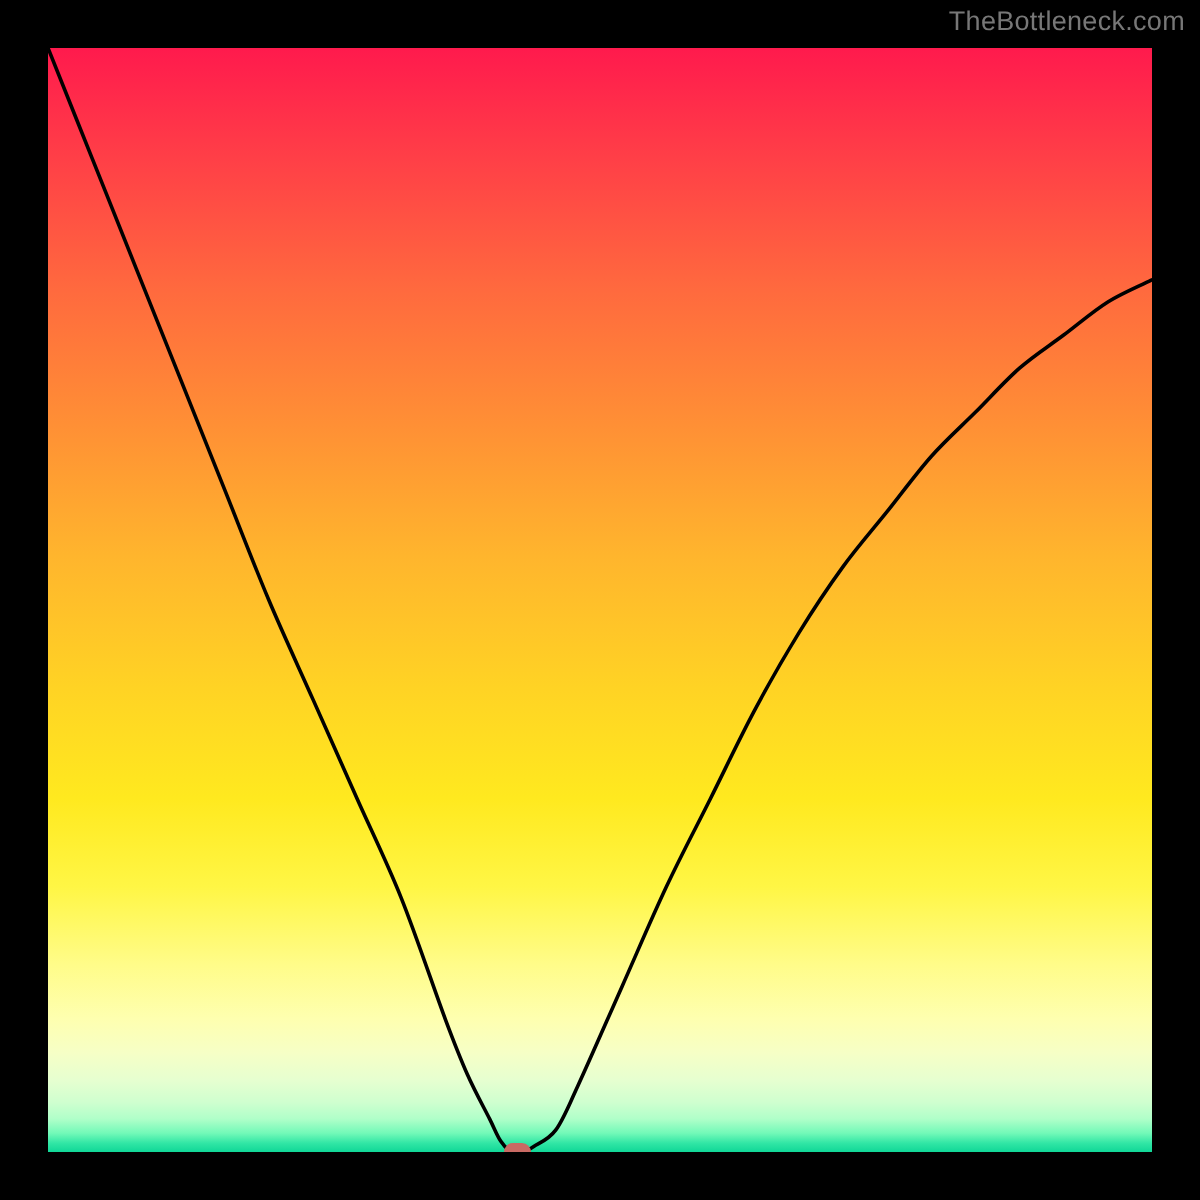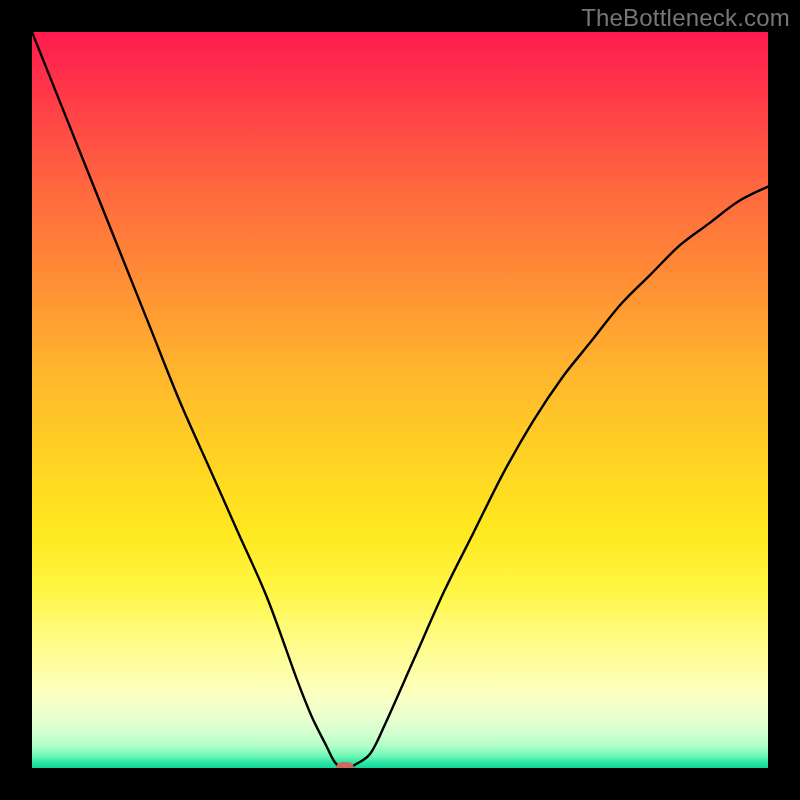--- a/index.html
+++ b/index.html
@@ -49,21 +49,21 @@
       #72f9b8 98.3%,
       #31e6a5 99.2%,
       #10d797 100%
     );
   }
   .watermark {
     position: absolute;
     top: 4px;
     right: 10px;
     color: #777;
-    font-size: 24px;
+    font-size: 18px;
     letter-spacing: 0.2px;
     user-select: none;
   }
   svg.curve {
     position: absolute;
     inset: 0;
     width: 736px;
     height: 736px;
   }
   .marker {

